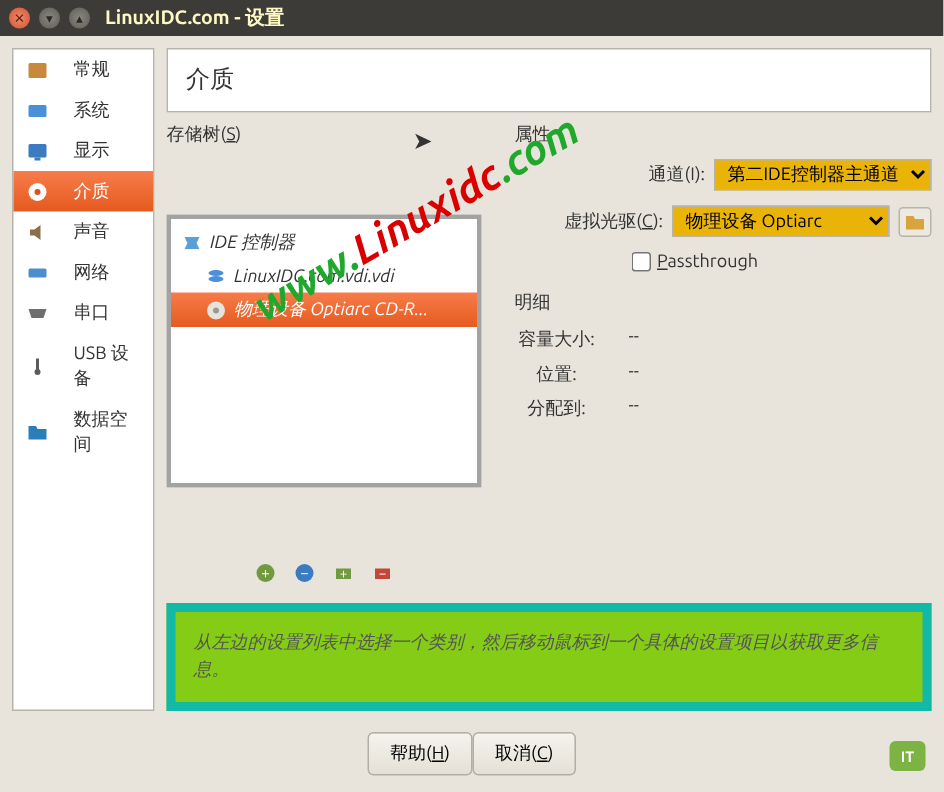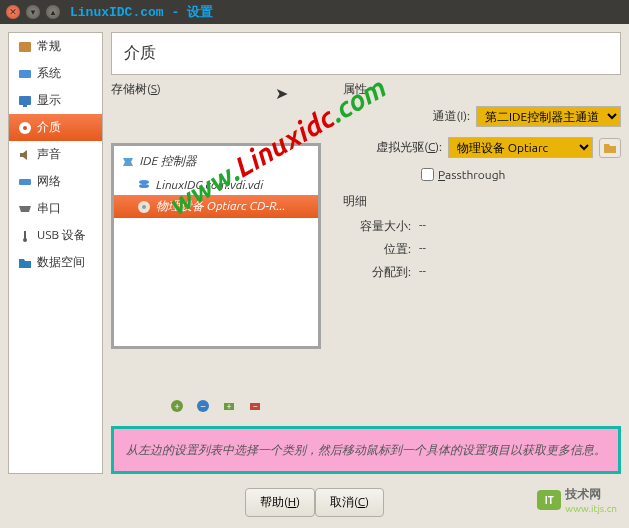--- a/index.html
+++ b/index.html
@@ -2,26 +2,26 @@
 <html><head>
 <meta charset="utf-8">
 <style>
 * { box-sizing: border-box; margin: 0; padding: 0; font-family: "Ubuntu", "DejaVu Sans", sans-serif; }
 body { width: 629px; height: 528px; background: #e8e4db; font-size: 12px; color: #333; }
 
 .titlebar { background: #3c3b37; height: 24px; display: flex; align-items: center; padding: 0 6px; gap: 6px; }
 .window-btn { width: 14px; height: 14px; border-radius: 50%; display: flex; align-items: center; justify-content: center; font-size: 9px; }
 .btn-close { background: radial-gradient(#f28b6f,#d15030); color: #5a1f10; }
 .btn-min, .btn-max { background: radial-gradient(#8a8780,#5f5c55); color: #2a2825; }
-.title { color: #0ea5e9; font-size: 13px; margin-left: 4px; font-weight: bold; font-family: Liberation Mono, monospace; }
+.title { color: #fef9c3; font-size: 13px; margin-left: 4px; font-weight: bold; }
 
 .content { padding: 8px; display: flex; gap: 8px; height: 458px; }
 
 .sidebar { width: 95px; background: #fff; border: 1px solid #b8b4aa; display: flex; flex-direction: column; }
-.side-item { display: flex; align-items: center; gap: 4px; padding: 5px 8px; cursor: pointer; text-align: center; }
+.side-item { display: flex; align-items: center; gap: 16px; padding: 5px 8px; cursor: pointer; }
 .side-item.sel { background: linear-gradient(#f77c4b,#e55a1e); color: #fff; }
 .side-icon { width: 16px; height: 16px; display: inline-flex; align-items: center; justify-content: center; }
 
 .main { flex: 1; display: flex; flex-direction: column; gap: 6px; }
 .headerbar { background: #fff; border: 1px solid #b8b4aa; padding: 10px 12px; font-size: 16px; }
 
 .panels { flex: 1; display: flex; gap: 10px; }
 .left-panel { width: 210px; display: flex; flex-direction: column; gap: 43px; }
 .panel-label { font-size: 12px; margin-bottom: 2px; }
 .tree { flex: 1; background: #fff; border: 3px solid #a3a3a3; padding: 4px 0; font-style: italic; }
@@ -33,23 +33,23 @@
 .tbtn { width: 20px; height: 20px; display: inline-flex; align-items: center; justify-content: center; cursor: pointer; border-radius: 3px; }
 
 .right-panel { flex: 1; font-size: 12px; }
 .section-title { margin: 0 0 8px 12px; font-size: 12px; }
 .form-row { display: flex; align-items: center; gap: 6px; margin-bottom: 10px; justify-content: flex-end; }
 .form-row label { text-align: right; }
 select { background: #eab308; border: 1px solid #b8b4aa; padding: 2px 4px; font-size: 12px; width: 145px; }
 .folder-btn { width: 22px; height: 20px; border: 1px solid #b8b4aa; background: #ece9e1; display: inline-flex; align-items: center; justify-content: center; cursor: pointer; border-radius: 3px; }
 .chk-row { display: flex; align-items: center; gap: 4px; margin-left: 90px; margin-bottom: 12px; }
 .details-row { display: flex; gap: 8px; margin-bottom: 6px; }
-.details-row .lbl { width: 80px; text-align: right; }
-
-.hint { background: #f9a8d4; border: 3px solid #14b8a6; padding: 12px; font-style: italic; color: #555; line-height: 1.5; }
+.details-row .lbl { width: 80px; text-align: center; }
+
+.hint { background: #84cc16; border: 6px solid #14b8a6; padding: 12px; font-style: italic; color: #555; line-height: 1.5; }
 
 .footer { padding: 6px 10px; display: flex; justify-content: center; }
 .btn { background: linear-gradient(#f5f3ed,#e4e0d6); border: 1px solid #b2aea3; border-radius: 4px; padding: 5px 14px; cursor: pointer; font-size: 12px; }
 
 .watermark1 { position: absolute; top: 130px; left: 155px; transform: rotate(-30deg); font-size: 28px; font-weight: bold; font-style: italic; pointer-events: none; z-index: 100; }
 .watermark1 .g { color: #1fa82b; }
 .watermark1 .r { color: #d90000; }
 .watermark2 { position: absolute; bottom: 14px; right: 12px; display: flex; align-items: center; gap: 4px; pointer-events: none; z-index: 100; font-size: 12px; }
 .wm-logo { width: 24px; height: 20px; background: #7cb342; border-radius: 4px; color: #fff; display: flex; align-items: center; justify-content: center; font-weight: bold; font-size: 10px; }
 .wm-txt { color: #6a6a6a; font-weight: bold; }
@@ -261,18 +261,14 @@
       <span>取消(</span><span class="underline-letter">C</span><span>)</span>
     </button>
   </div>
 </div>
 
 <div class="watermark1">
   <span class="g">www.</span><span class="r">Linuxidc</span><span class="g">.com</span>
 </div>
 <div class="watermark2">
   <div class="wm-logo">IT</div>
-  <div>
-    <div class="wm-txt">技术网</div>
-    <div class="wm-url">www.itjs.cn</div>
-  </div>
 </div>
 <div class="cursor">➤</div>
 
 </body></html>

